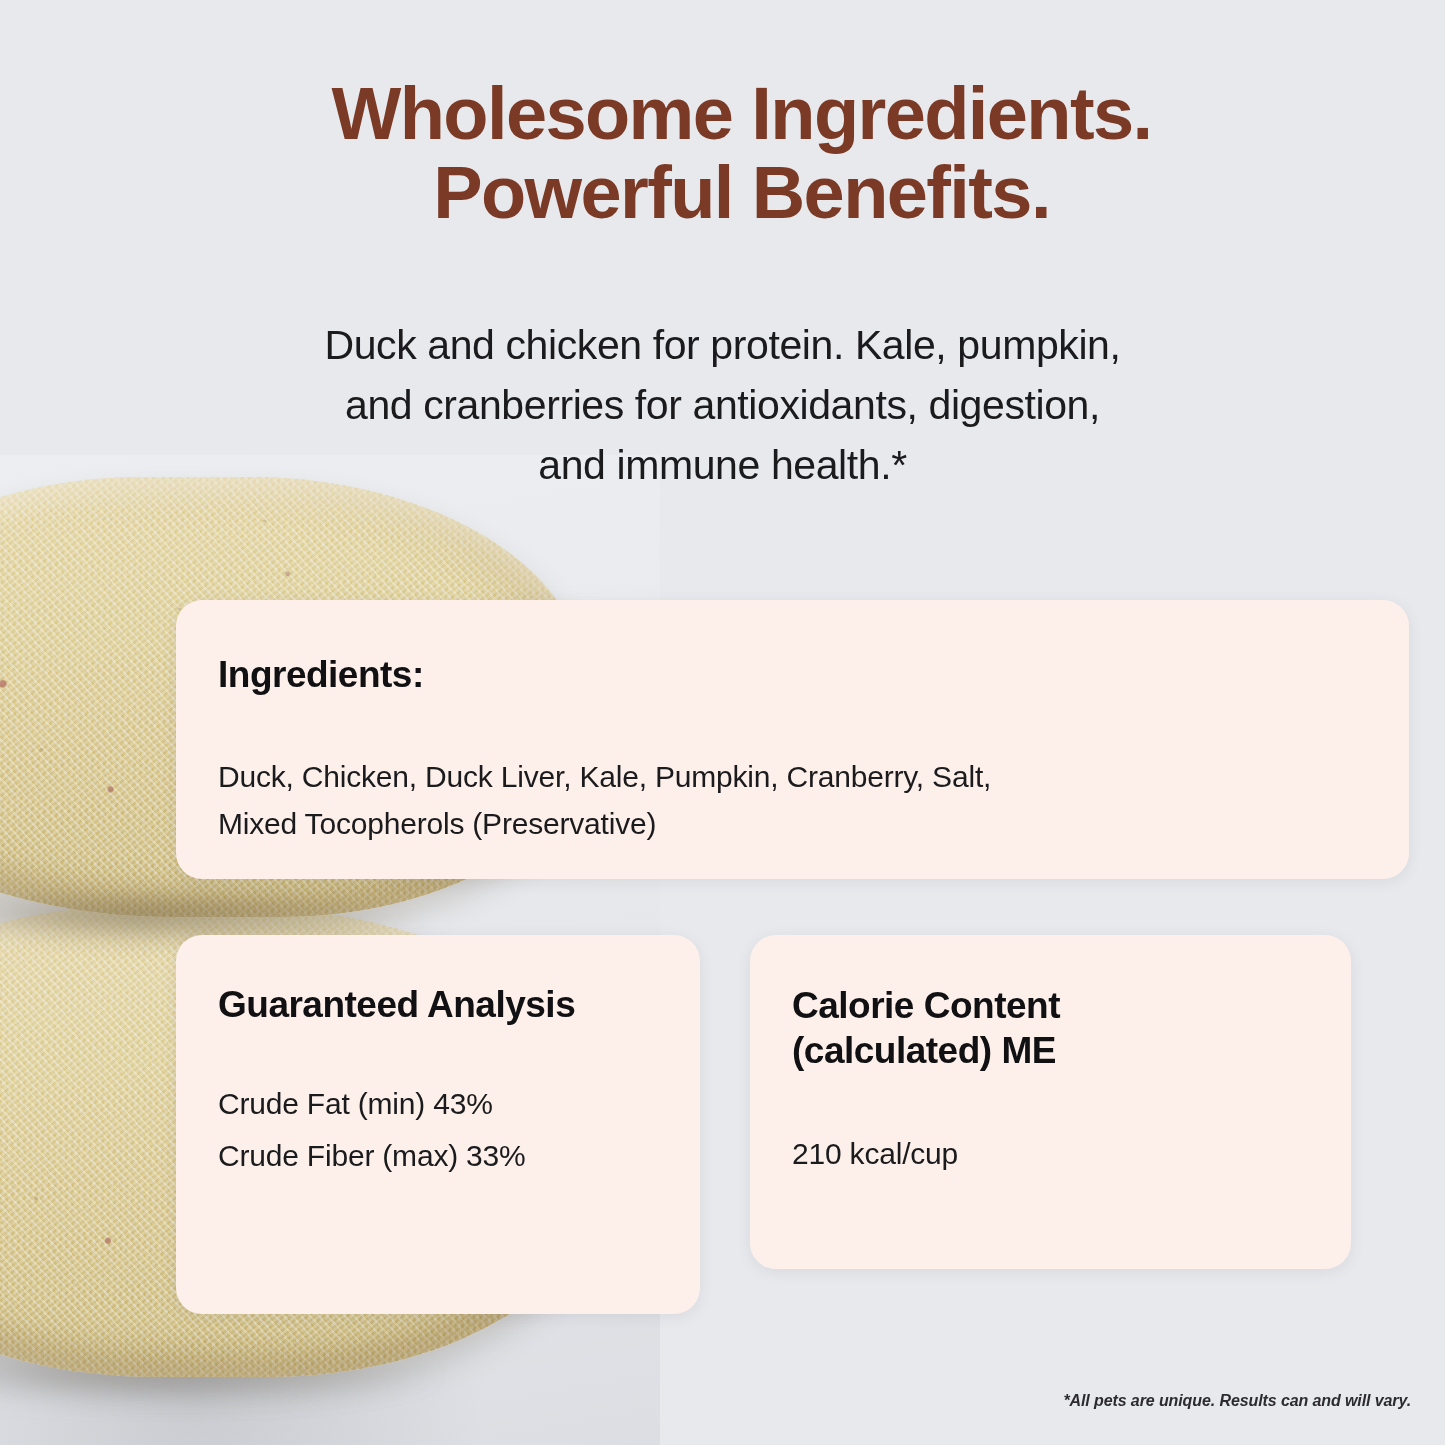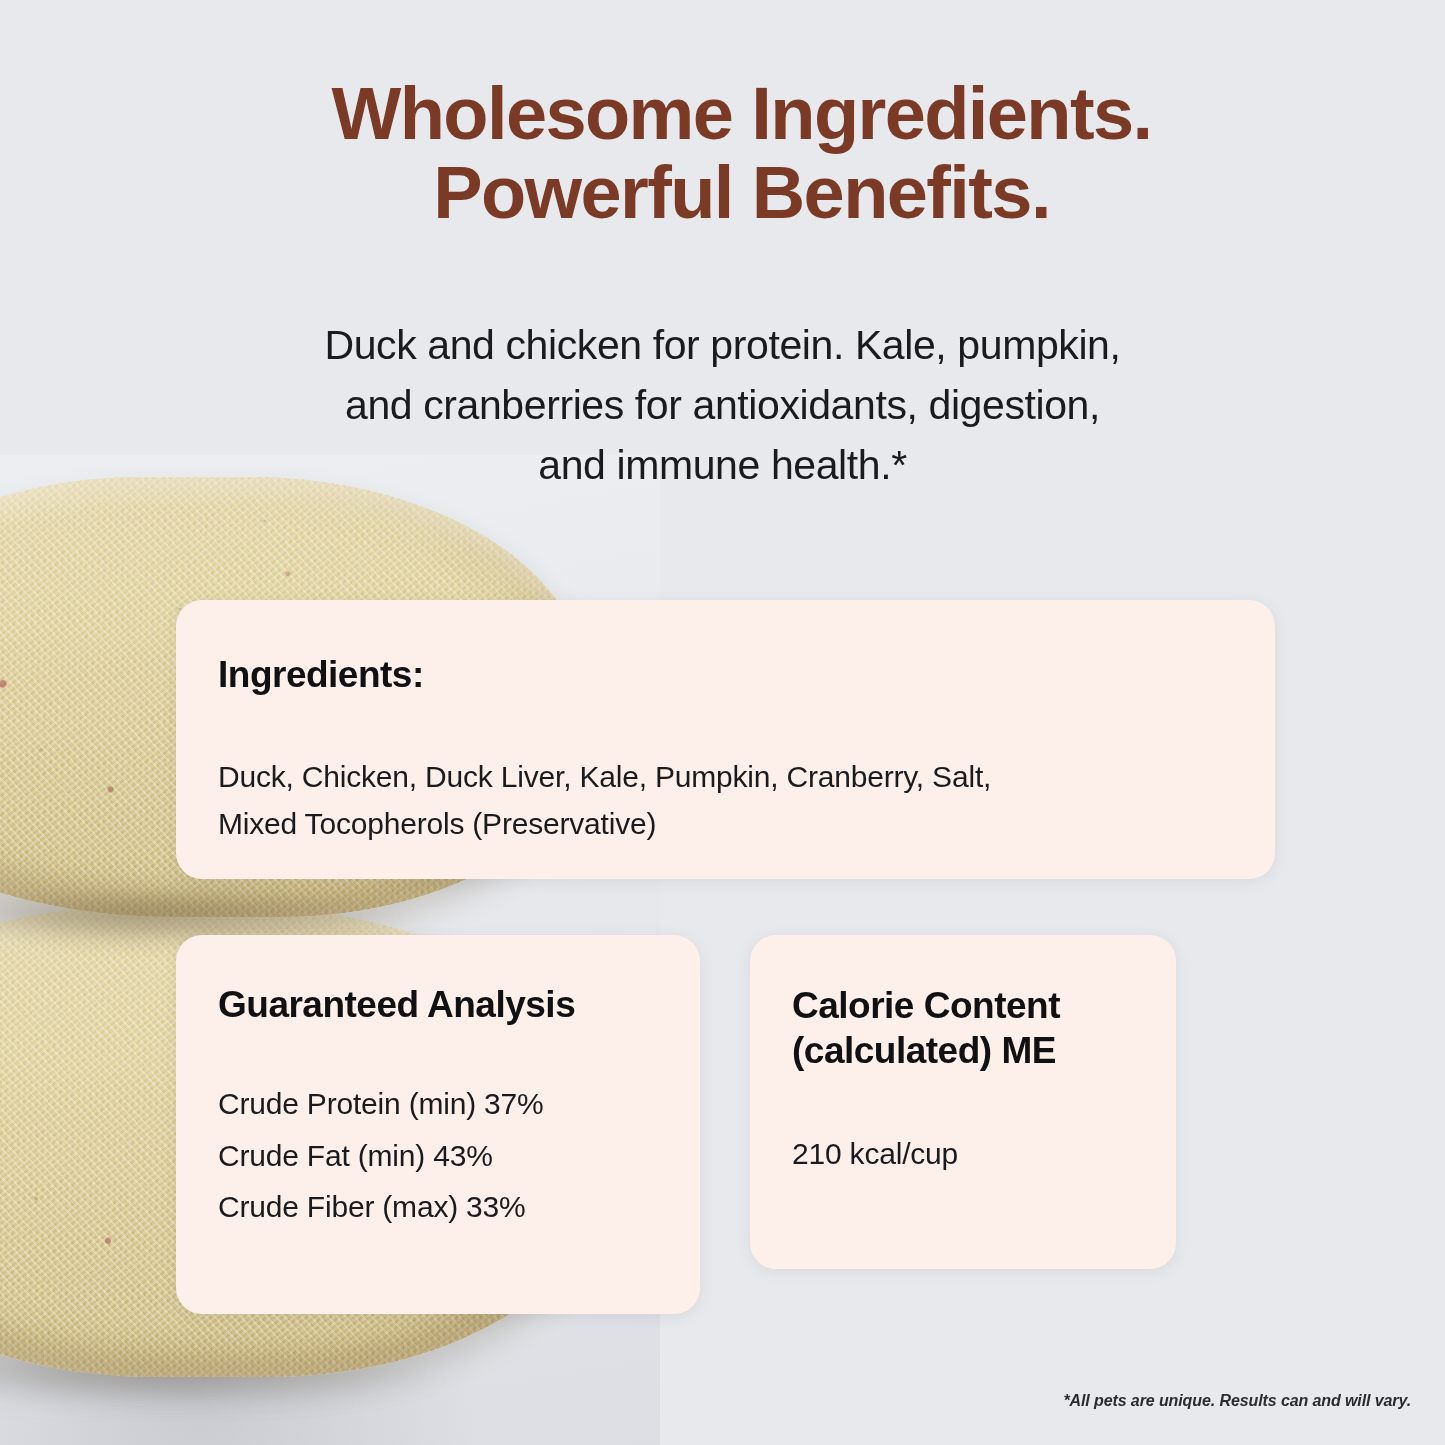--- a/index.html
+++ b/index.html
@@ -136,23 +136,23 @@
   .subtitle .sub-line{ display:block; }
 
   
   .card{
     position:absolute;
     background:#fdf0eb;
     border-radius:26px;
     z-index:6;
     box-shadow:0 3px 14px rgba(90,88,96,.10);
   }
-  .card-ingredients{ left:176px; top:600px;  width:1099px; height:279px; }
+  .card-ingredients{ left:176px; top:600px;  width:1233px; height:279px; }
   .card-analysis   { left:176px; top:935px;  width:524px;  height:379px; }
-  .card-calories   { left:750px; top:935px;  width:426px;  height:334px; }
+  .card-calories   { left:750px; top:935px;  width:601px;  height:334px; }
 
   .card-title{
     font-weight:700;
     color:#111113;
     letter-spacing:-.5px;
   }
   .card-body{
     font-weight:400;
     color:#1b1b1d;
     letter-spacing:-.2px;
@@ -229,21 +229,20 @@
   <div class="card-title">Ingredients:</div>
   <div class="card-body">
     <span class="line">Duck, Chicken, Duck Liver, Kale, Pumpkin, Cranberry, Salt,</span>
     <span class="line">Mixed Tocopherols (Preservative)</span>
   </div>
 </div>
 
 <div class="card card-analysis">
   <div class="card-title">Guaranteed Analysis</div>
   <div class="card-body">
-    <span class="line">Crude Protein (min) 37%</span>
     <span class="line">Crude Fat (min) 43%</span>
     <span class="line">Crude Fiber (max) 33%</span>
   </div>
 </div>
 
 <div class="card card-calories">
   <div class="card-title">
     <span class="line">Calorie Content</span>
     <span class="line">(calculated) ME</span>
   </div>

